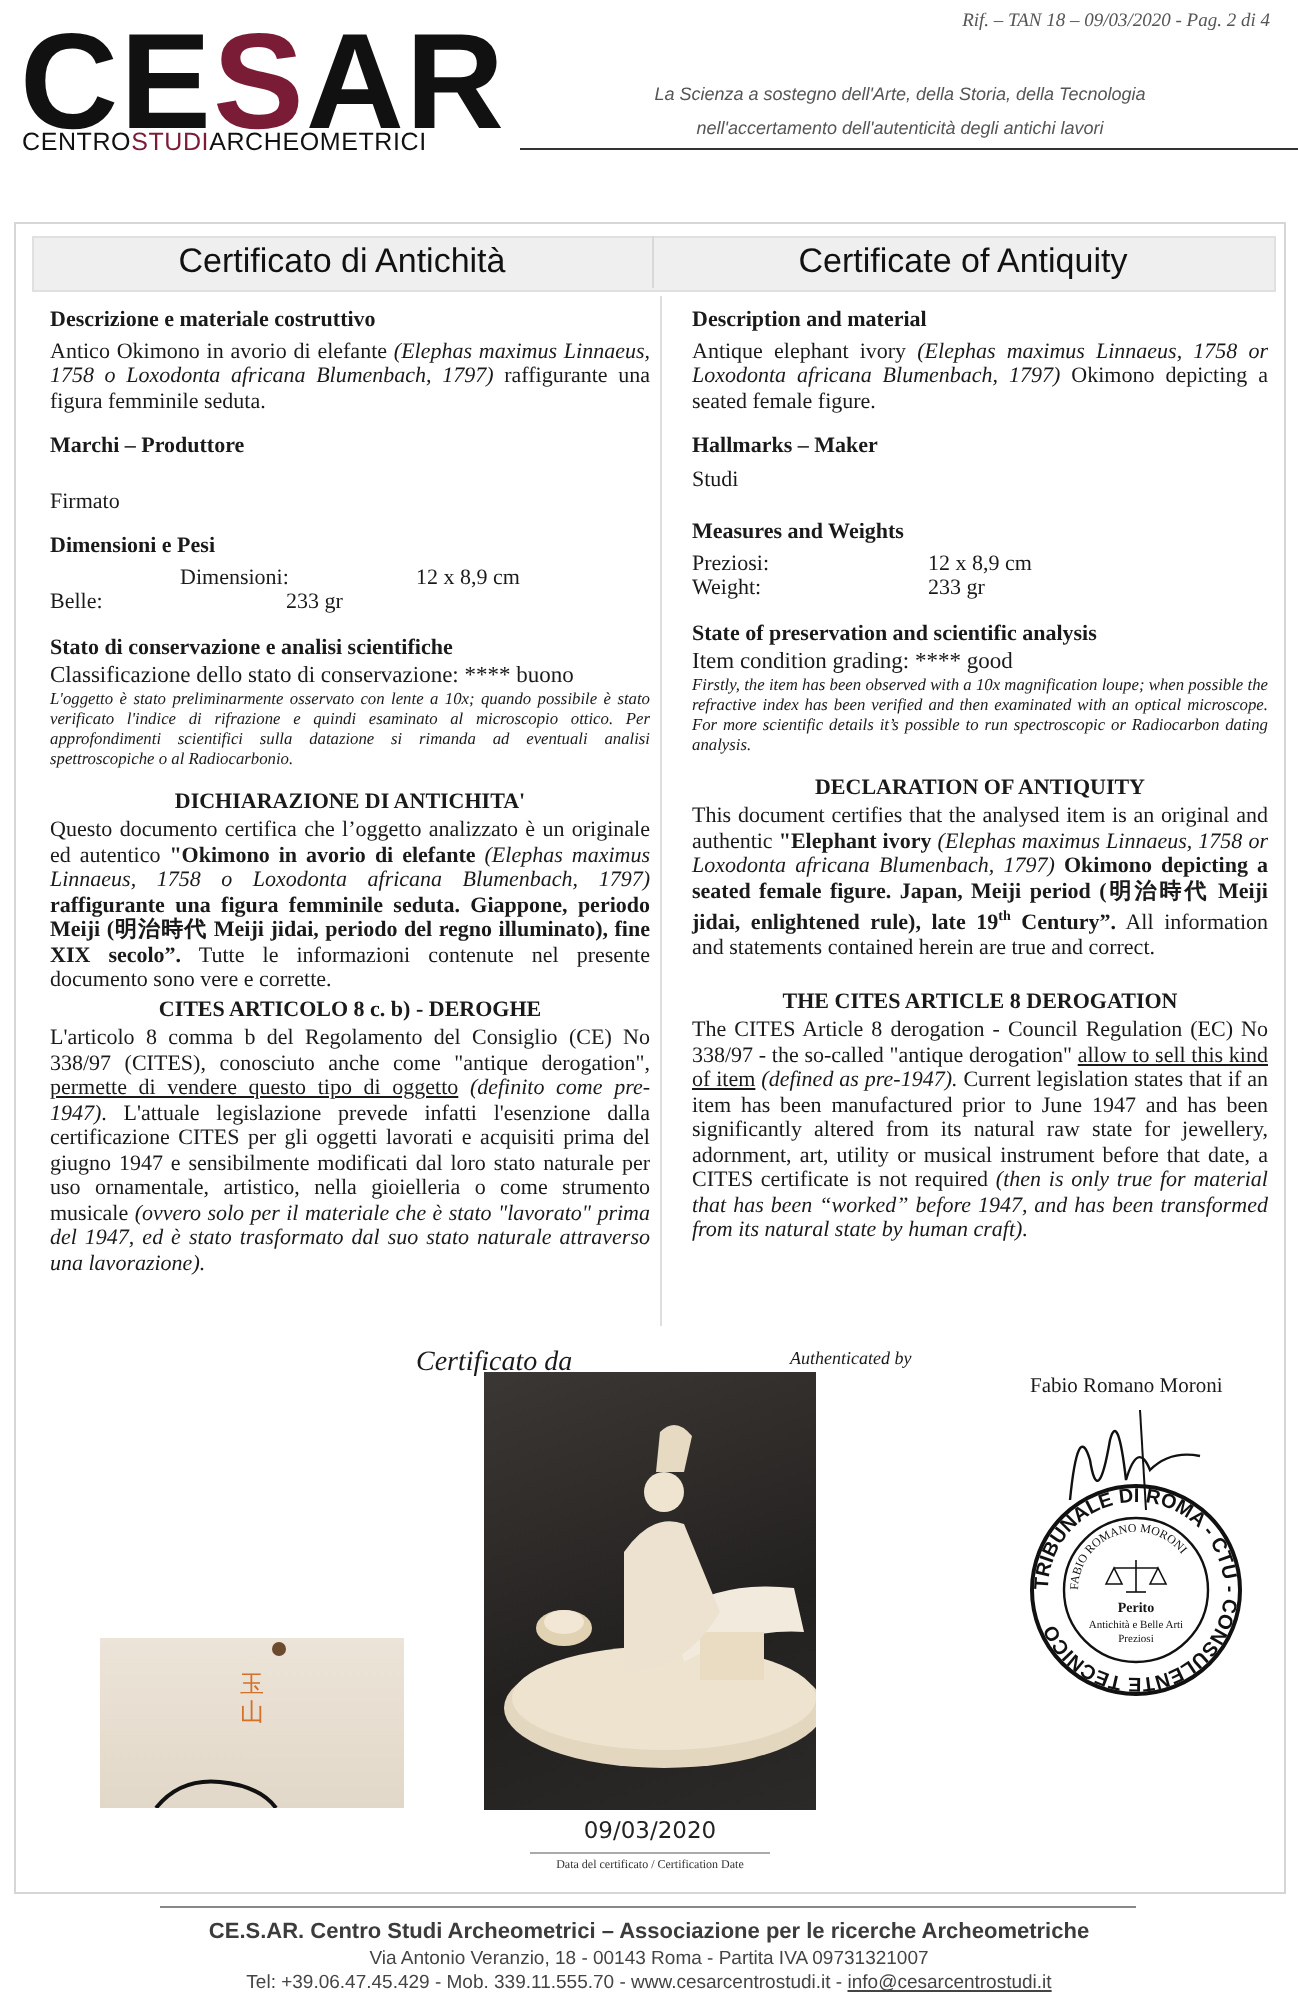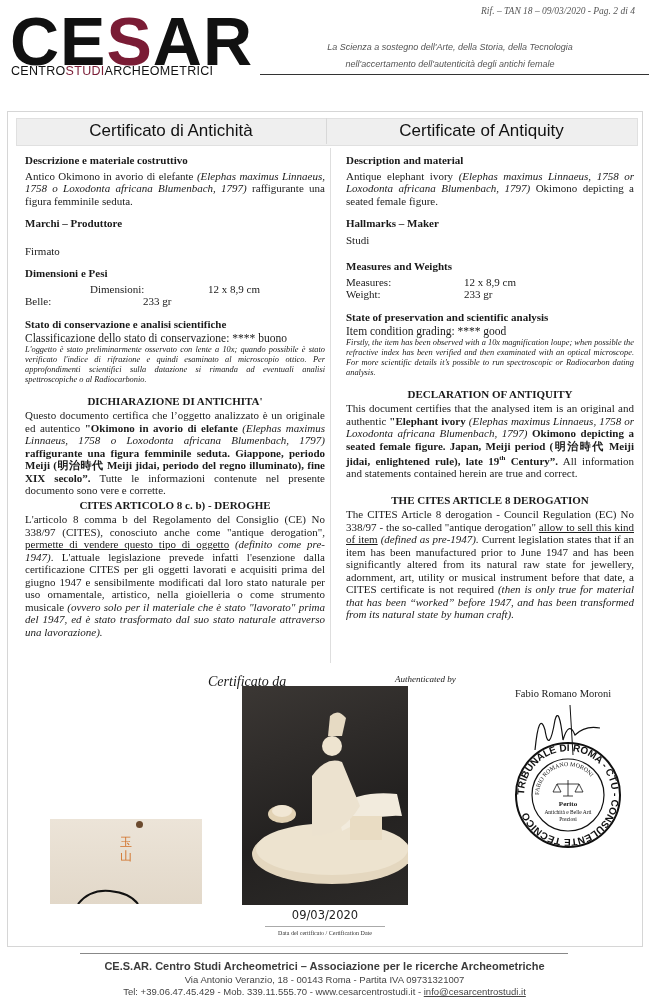--- a/index.html
+++ b/index.html
@@ -60,21 +60,21 @@
   .f3 { top:986px; font-size:9.5px; }
   .f3 .mail { text-decoration:underline;text-align:right; }
 </style>
 </head>
 <body>
 
 <div class="abs ref">Rif. – TAN 18 – 09/03/2020 - Pag. 2 di 4</div>
 <div class="abs logo-main"><span>CE</span><span class="accent">S</span><span>AR</span></div>
 <div class="abs logo-sub"><span>CENTRO</span><span class="accent">STUDI</span><span>ARCHEOMETRICI</span></div>
 <div class="abs tagline tag1">La Scienza a sostegno dell'Arte, della Storia, della Tecnologia</div>
-<div class="abs tagline tag2">nell'accertamento dell'autenticità degli antichi female</div>
+<div class="abs tagline tag2">nell'accertamento dell'autenticità degli antichi lavori</div>
 <div class="abs head-rule"></div>
 
 <div class="abs frame"></div>
 <div class="abs title-bar"></div>
 <div class="abs title title-it">Certificato di Antichità</div>
 <div class="abs title-div"></div>
 <div class="abs title title-en">Certificate of Antiquity</div>
 <div class="abs col-div"></div>
 
 <div class="abs col colL" style="top:154px;">
@@ -100,21 +100,21 @@
   <div class="p" style="margin-top:2px;"><span>L'articolo 8 comma b del Regolamento del Consiglio (CE) No 338/97 (CITES), conosciuto anche come "antique derogation", </span><span class="u">permette di vendere questo tipo di oggetto</span><span class="it"> (definito come pre-1947)</span><span>. L'attuale legislazione prevede infatti l'esenzione dalla certificazione CITES per gli oggetti lavorati e acquisiti prima del giugno 1947 e sensibilmente modificati dal loro stato naturale per uso ornamentale, artistico, nella gioielleria o come strumento musicale </span><span class="it">(ovvero solo per il materiale che è stato "lavorato" prima del 1947, ed è stato trasformato dal suo stato naturale attraverso una lavorazione).</span></div>
 </div>
 
 <div class="abs col colR" style="top:154px; width:288px;">
   <div class="h">Description and material</div>
   <div class="p" style="margin-top:3px;"><span>Antique elephant ivory </span><span class="it">(Elephas maximus Linnaeus, 1758 or Loxodonta africana Blumenbach, 1797)</span><span> Okimono depicting a seated female figure.</span></div>
   <div class="h" style="margin-top:10px;">Hallmarks – Maker</div>
   <div style="margin-top:4px;">Studi</div>
   <div class="h" style="margin-top:14px;">Measures and Weights</div>
   <div class="kv" style="margin-top:3px;">
-      <span class="k">Measures:</span>
+      <span class="k">Preziosi:</span>
       <span>12 x 8,9 cm</span>
     </div>
   <div class="kv">
       <span class="k">Weight:</span>
       <span>233 gr</span>
     </div>
   <div class="h" style="margin-top:10px;">State of preservation and scientific analysis</div>
   <div class="grade" style="margin-top:2px;">Item condition grading: **** good</div>
   <div class="small">Firstly, the item has been observed with a 10x magnification loupe; when possible the refractive index has been verified and then examinated with an optical microscope. For more scientific details it’s possible to run spectroscopic or Radiocarbon dating analysis.</div>
   <div class="center-h" style="margin-top:10px;">DECLARATION OF ANTIQUITY</div>

